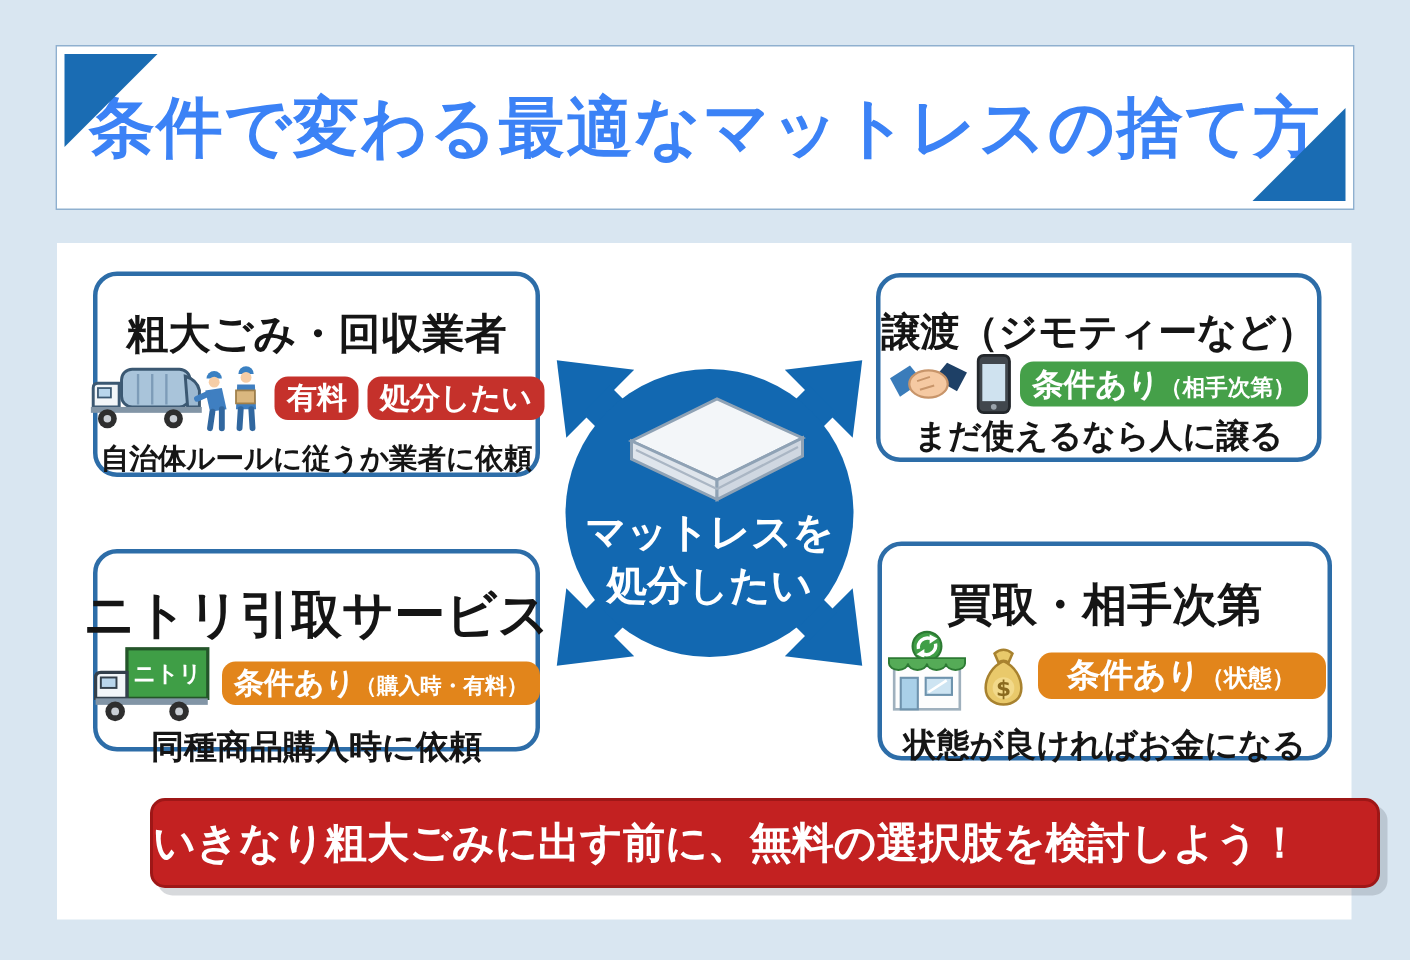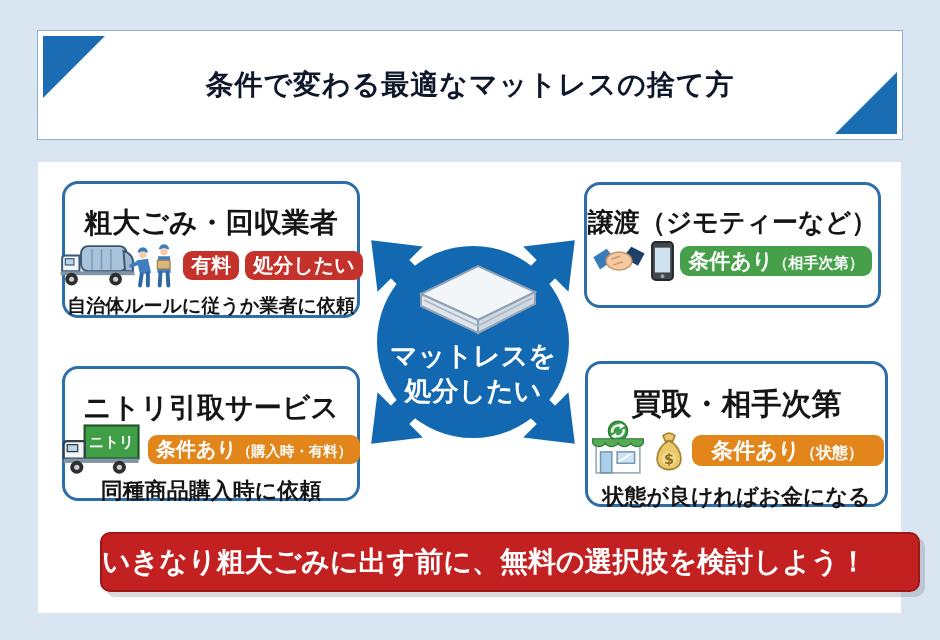--- a/index.html
+++ b/index.html
@@ -14,41 +14,41 @@
   
   .title-bar{
     position:absolute;left:37px;top:30px;width:866px;height:110px;
     background:#ffffff;border:1px solid #8fb0cf;box-sizing:border-box;
     display:flex;align-items:center;justify-content:center;
   }
   .tri{position:absolute;width:0;height:0;}
   .tri.tl{left:5px;top:5px;border-top:62px solid #1a6cb3;border-right:62px solid transparent;}
   .tri.br{right:5px;bottom:5px;border-bottom:62px solid #1a6cb3;border-left:62px solid transparent;}
   .title-text{
-    margin:0;color:#0f172a;font-size:28px;font-weight:bold;
+    margin:0;color:#3b82f6;font-size:44px;font-weight:bold;
     letter-spacing:1px;white-space:nowrap;
   }
 
   
   .panel{position:absolute;left:38px;top:162px;width:863px;height:451px;background:#ffffff;}
 
   .box{
     position:absolute;background:#ffffff;border:3px solid #2d6da8;border-radius:16px;
     box-sizing:border-box;display:flex;flex-direction:column;align-items:center;
     justify-content:space-between;padding:24px 4px;
   }
   .box-tl{left:24px;top:19px;width:298px;height:137px;}
   .box-tr{left:546px;top:20px;width:297px;height:126px;}
   .box-bl{left:24px;top:204px;width:298px;height:135px;}
   .box-br{left:547px;top:199px;width:303px;height:146px;}
 
   .box-title{margin:0;font-weight:bold;color:#151515;line-height:1.05;white-space:nowrap;}
   .box-tl .box-title{font-size:28px;}
   .box-tr .box-title{font-size:26px;}
-  .box-bl .box-title{font-size:28px;}
+  .box-bl .box-title{font-size:34px;}
   .box-br .box-title{font-size:30px;}
   .box-row{display:flex;align-items:center;gap:6px;}
   .box-desc{margin:0;font-weight:bold;color:#151515;white-space:nowrap;}
   .box-tl .box-desc{font-size:19px;}
   .box-tr .box-desc,.box-bl .box-desc,.box-br .box-desc{font-size:22px;}
 
   .badge{
     border-radius:9px;font-weight:bold;padding:3px 8px;white-space:nowrap;
     display:inline-flex;align-items:baseline;line-height:1.15;justify-content:flex-end;
   }
@@ -139,20 +139,21 @@
         <svg width="23" height="40" viewBox="0 0 24 42">
           <rect x="1" y="1" width="22" height="40" rx="4" fill="#41474d" stroke="#23272b" stroke-width="2"></rect>
           <rect x="4" y="7" width="16" height="26" fill="#cfe2ef"></rect>
           <circle cx="12" cy="37" r="2" fill="#9aa3ab"></circle>
         </svg>
         <span class="badge badge-green">
           <span>条件あり</span>
             <span class="sub">（相手次第）</span>
         </span>
       </div>
+      <p class="box-desc">まだ使えるなら人に譲る</p>
     </section>
 
     <section class="box box-bl">
       <h2 class="box-title">ニトリ引取サービス</h2>
       <div class="box-row">
         <svg width="80" height="54" viewBox="0 0 92 62">
           <rect x="26" y="4" width="62" height="38" fill="#3f9e46" stroke="#24552a" stroke-width="2.5"></rect>
           <text x="57" y="29" font-size="17" font-weight="bold" fill="#ffffff" text-anchor="middle">ニトリ</text>
           <path d="M2,42 V26 q0,-4 4,-4 h20 v20 z" fill="#f2f6f9" stroke="#33404c" stroke-width="2.5"></path>
           <rect x="6" y="26" width="12" height="8" fill="#b9d6ec" stroke="#33404c" stroke-width="1.5"></rect>

